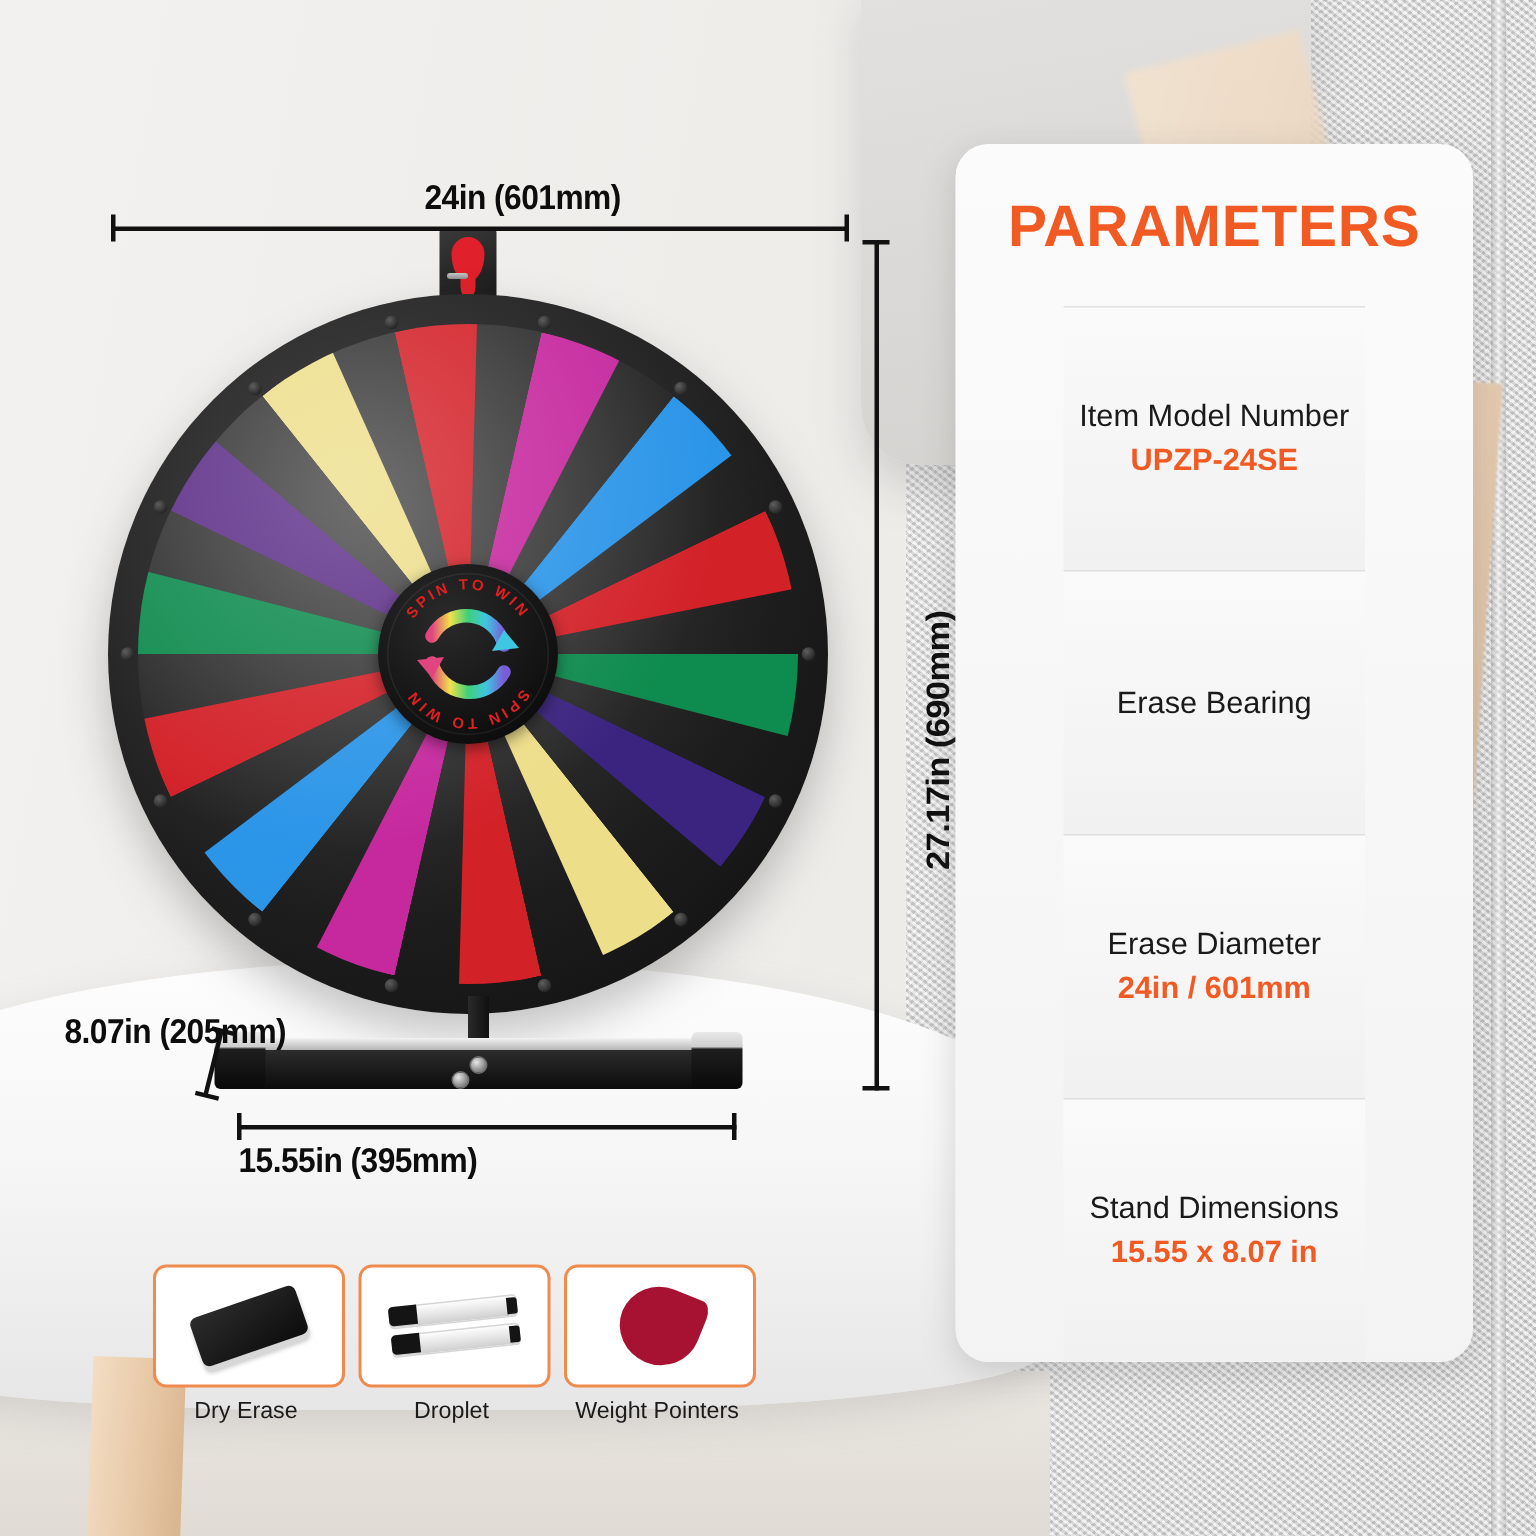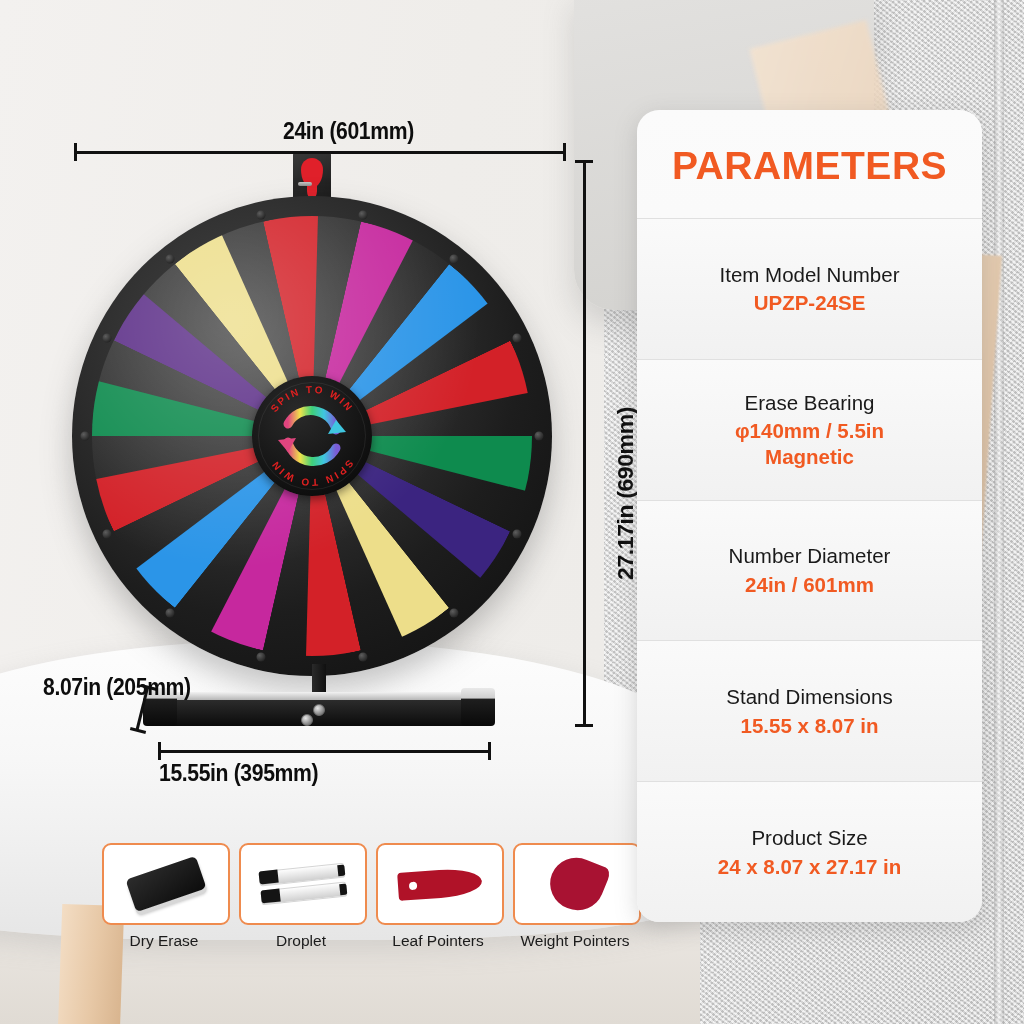--- a/index.html
+++ b/index.html
@@ -216,26 +216,26 @@
     border-radius:50%;background:#fff;
   }
   .droplet{
     width:54px;height:52px;background:#a81232;
     border-radius:50% 12% 50% 50% / 50% 20% 50% 50%;
     transform:rotate(22deg);
   }
 
   
   #panel{
-    position:absolute;left:637px;top:110px;width:345px;height:812px;
+    position:absolute;left:637px;top:96px;width:345px;height:812px;
     background:linear-gradient(180deg,#fbfbfb,#f3f3f3);
     border-radius:22px;
     box-shadow:0 6px 22px rgba(120,120,120,.28);
     overflow:hidden;
-    display:flex;flex-direction:column;
+    display:flex;flex-direction:column;align-items:center;
   }
   .panel-title{
     text-align:center;color:#F15A22;font-weight:bold;
     font-size:39px;letter-spacing:.5px;
     padding:34px 0 30px;
     font-family:"Liberation Sans",sans-serif;
   }
   .prow{
     flex:1;display:flex;flex-direction:column;align-items:center;justify-content:center;
     border-top:1px solid #e0e0e0;
@@ -387,52 +387,38 @@
     <div class="acc-card">
       <div class="markers">
         <div class="marker"></div>
         <div class="marker"></div>
       </div>
     </div>
     <div class="acc-label">Droplet</div>
   </div>
   <div class="acc">
     <div class="acc-card">
-      <div class="leaf">
-        <div class="leaf-hole"></div>
-      </div>
-    </div>
-    <div class="acc-label">Leaf Pointers</div>
-  </div>
-  <div class="acc">
-    <div class="acc-card">
       <div class="droplet"></div>
     </div>
     <div class="acc-label">Weight Pointers</div>
   </div>
 </div>
 
 <div id="panel">
   <div class="panel-title">PARAMETERS</div>
   <div id="panel-rows" style="display: flex; flex-direction: column; flex: 1 1 0%; height: 672px;">
       <div class="prow">
         <div class="k">Item Model Number</div>
         <div class="v">UPZP-24SE</div>
       </div>
       <div class="prow">
         <div class="k">Erase Bearing</div>
-        <div class="v">φ140mm / 5.5in
-Magnetic</div>
       </div>
       <div class="prow">
-        <div class="k">Number Diameter</div>
+        <div class="k">Erase Diameter</div>
         <div class="v">24in / 601mm</div>
       </div>
       <div class="prow">
         <div class="k">Stand Dimensions</div>
         <div class="v">15.55 x 8.07 in</div>
       </div>
-      <div class="prow">
-        <div class="k">Product Size</div>
-        <div class="v">24 x 8.07 x 27.17 in</div>
-      </div>
     </div>
 </div>
 
 </body></html>

